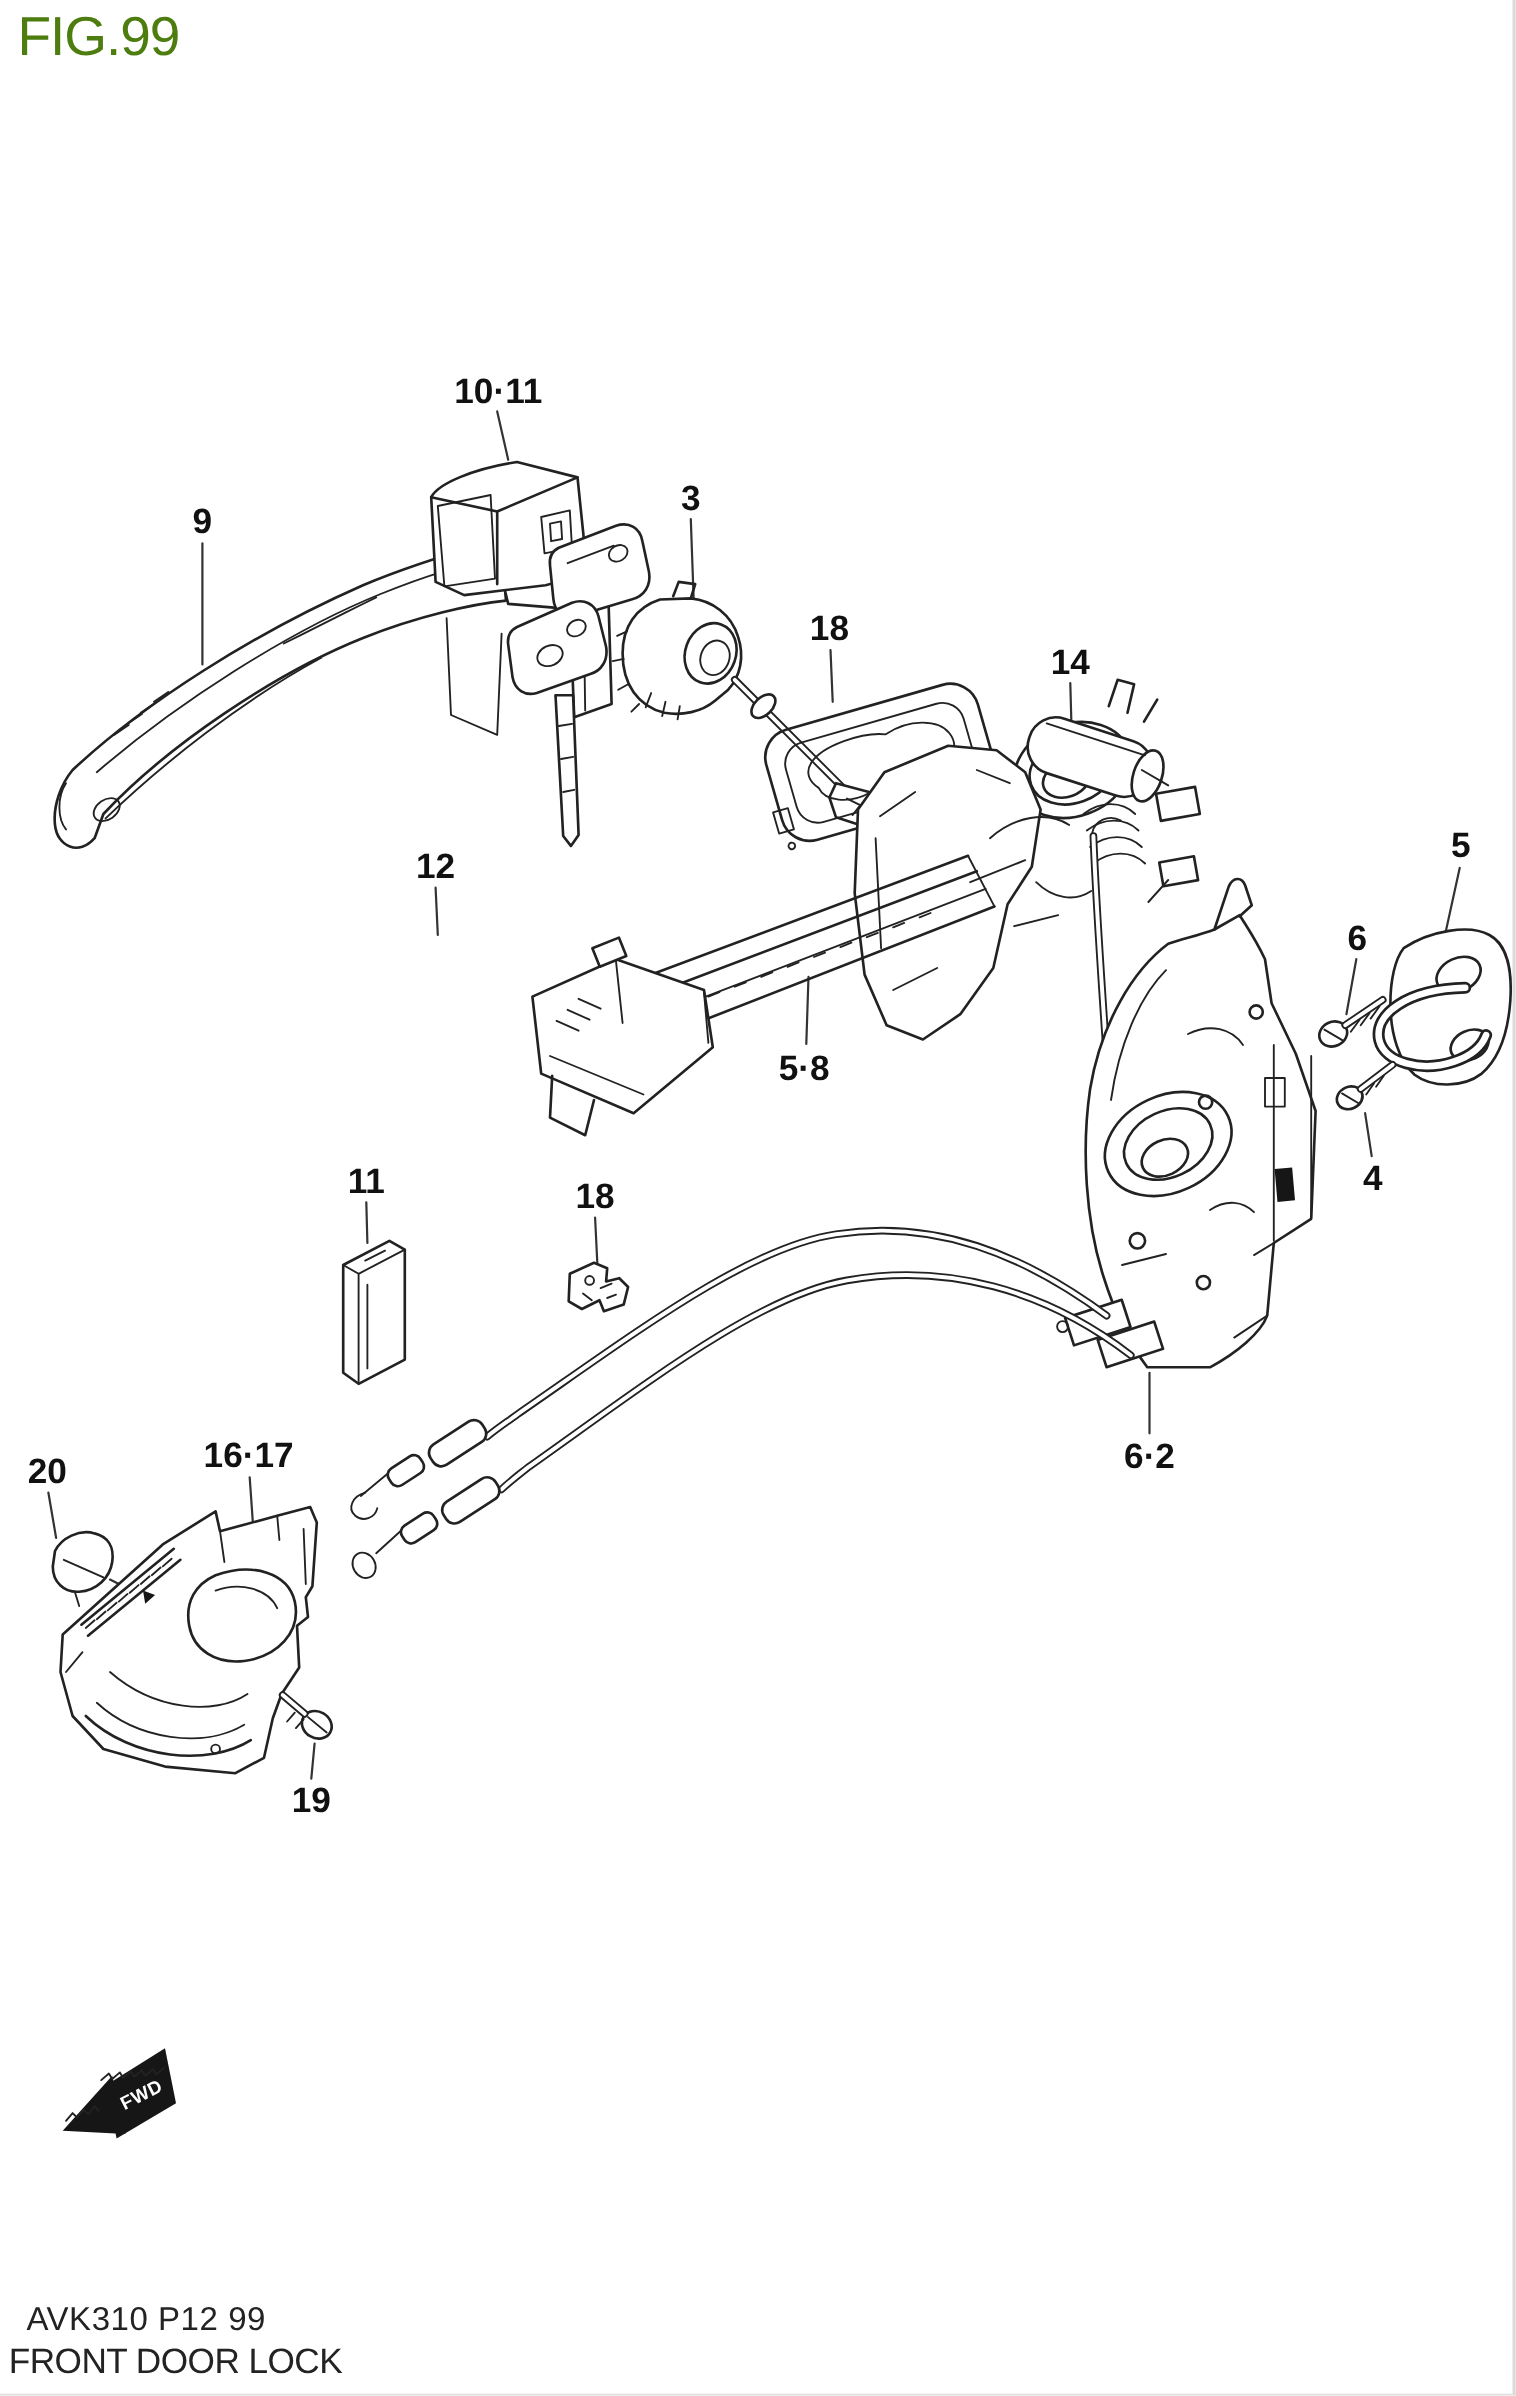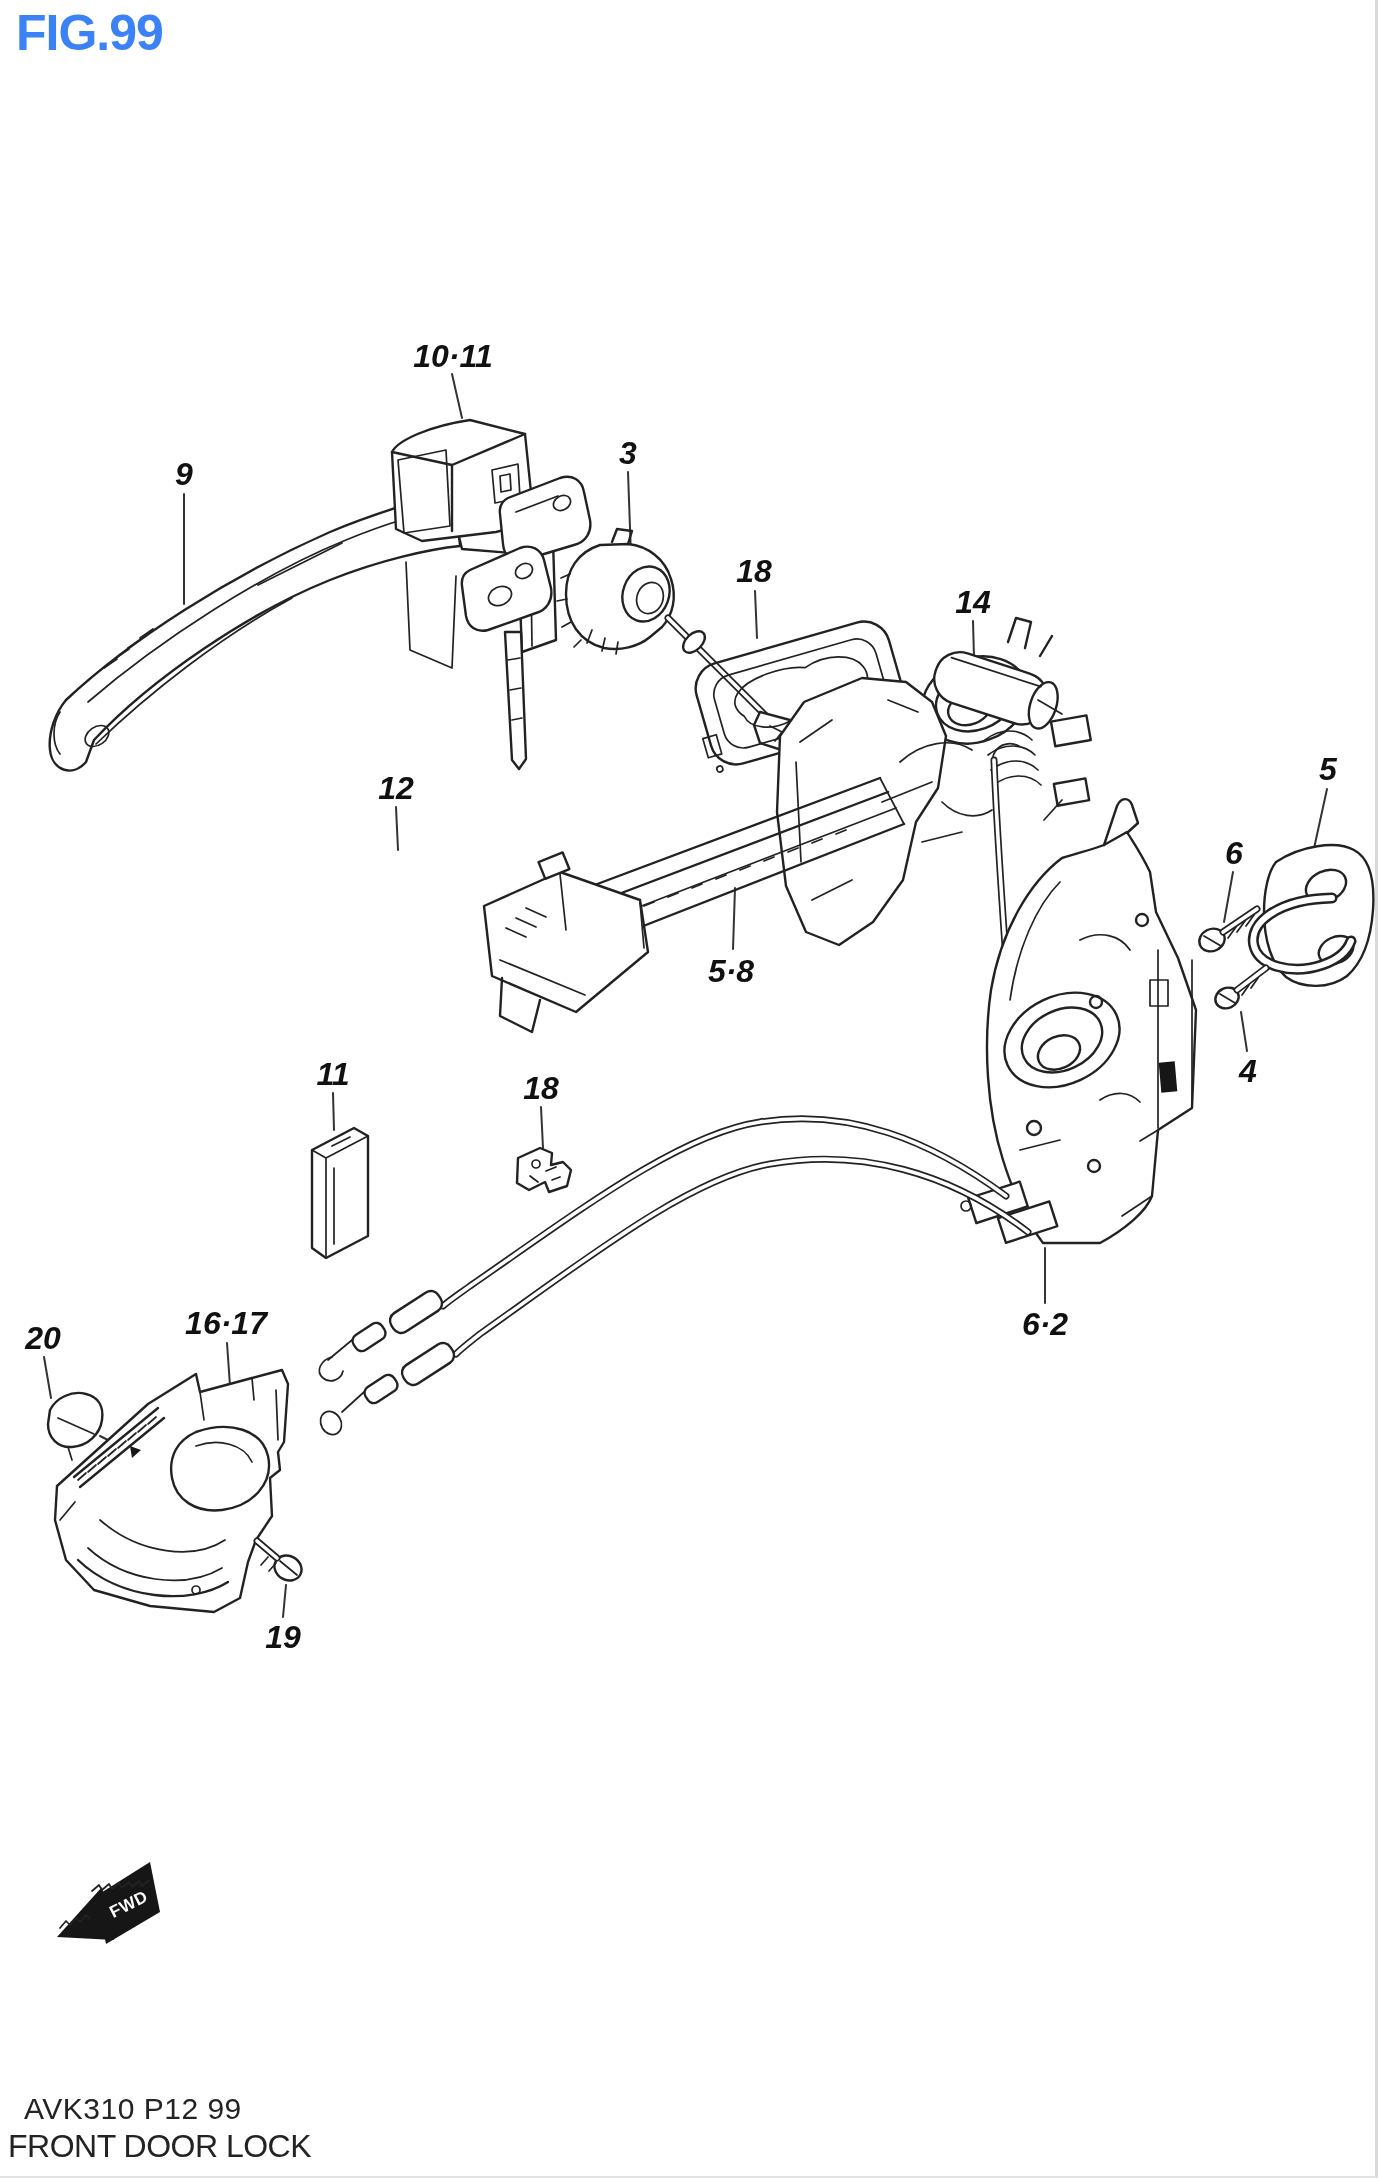--- a/index.html
+++ b/index.html
@@ -1,21 +1,21 @@
 <!DOCTYPE html>
 <html><head>
 <meta charset="utf-8">
 <style>
   html,body{margin:0;padding:0;background:#ffffff;}
   .page{position:relative;width:1378px;height:2178px;background:#ffffff;overflow:hidden;
         font-family:"Liberation Sans",sans-serif;border-right:3px solid #d9d9d9;border-bottom:2px solid #e2e2e2;box-sizing:border-box;}
-  .fig-title{position:absolute;left:16px;top:4px;font-size:50px;font-weight:700;letter-spacing:-1px;color:#3b82f6;}
+  .fig-title{position:absolute;left:16px;top:4px;font-size:50px;font-weight:400;letter-spacing:-1px;color:#4d7c0f;}
   .footer-code{position:absolute;left:24px;top:2092px;font-size:30px;font-weight:400;letter-spacing:.5px;color:#232323;}
   .footer-caption{position:absolute;left:8px;top:2128px;font-size:32px;font-weight:400;letter-spacing:-.5px;color:#232323;}
-  .callout{position:absolute;transform:translate(-50%,-50%);font-size:32px;font-weight:700;color:#111111;white-space:nowrap;font-style:italic;}
+  .callout{position:absolute;transform:translate(-50%,-50%);font-size:32px;font-weight:700;color:#111111;white-space:nowrap;}
   svg.art{position:absolute;left:0;top:0;width:1378px;height:2178px;}
   .art path,.art rect,.art ellipse,.art circle,.art line{fill:none;stroke:#222222;stroke-width:2.4;stroke-linecap:round;stroke-linejoin:round;}
   .art .thin{stroke-width:1.7;}
   .art .fillwhite{fill:#ffffff;}
   .art .tube-outer{stroke-width:7;}
   .art .tube-inner{stroke:#ffffff;stroke-width:3.6;}
   .art .loop-outer{stroke-width:11;}
   .art .loop-inner{stroke:#ffffff;stroke-width:6;}
   .art .leader{stroke:#333333;stroke-width:2;}
   .art .dark{fill:#161616;stroke:none;}

